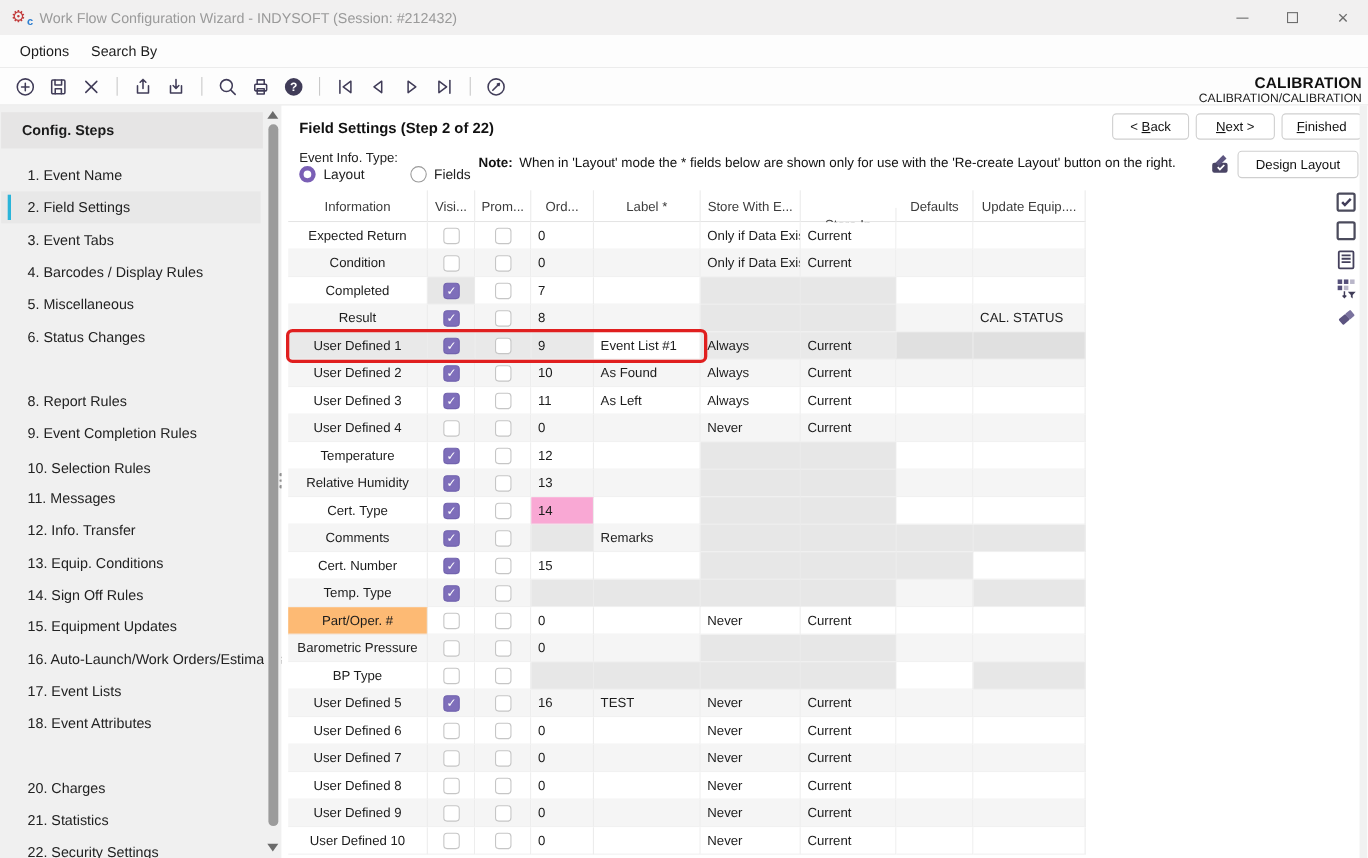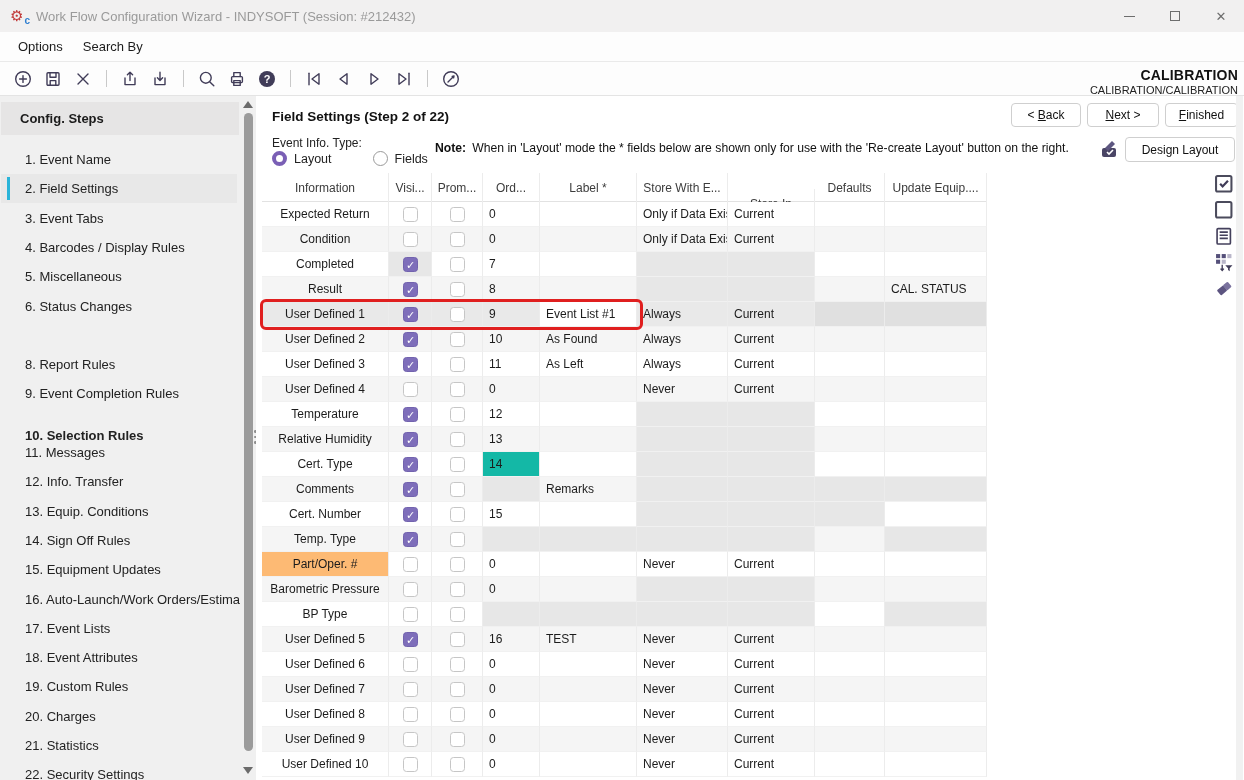--- a/index.html
+++ b/index.html
@@ -224,21 +224,21 @@
     </div>
     <div class="sb-item" style="top: 195.5px;">
       <span>6. Status Changes</span>
     </div>
     <div class="sb-item" style="top: 254.1px; text-align: center;">
       <span>8. Report Rules</span>
     </div>
     <div class="sb-item" style="top: 283.4px;">
       <span>9. Event Completion Rules</span>
     </div>
-    <div class="sb-item" style="top: 325px; font-weight: bold;">
+    <div class="sb-item" style="top: 315px;">
       <span>10. Selection Rules</span>
     </div>
     <div class="sb-item" style="top: 342px;">
       <span>11. Messages</span>
     </div>
     <div class="sb-item" style="top: 371.3px;">
       <span>12. Info. Transfer</span>
     </div>
     <div class="sb-item" style="top: 400.6px;">
       <span>13. Equip. Conditions</span>
@@ -250,23 +250,20 @@
       <span>15. Equipment Updates</span>
     </div>
     <div class="sb-item" style="top: 488.5px;">
       <span>16. Auto-Launch/Work Orders/Estimates</span>
     </div>
     <div class="sb-item" style="top: 517.8px;">
       <span>17. Event Lists</span>
     </div>
     <div class="sb-item" style="top: 547.1px;">
       <span>18. Event Attributes</span>
-    </div>
-    <div class="sb-item" style="top: 576.4px;">
-      <span>19. Custom Rules</span>
     </div>
     <div class="sb-item" style="top: 605.7px;">
       <span>20. Charges</span>
     </div>
     <div class="sb-item" style="top: 635px;">
       <span>21. Statistics</span>
     </div>
     <div class="sb-item" style="top: 664.3px;">
       <span>22. Security Settings</span>
     </div>
@@ -487,21 +484,21 @@
         <div class="g-cell" style="width: 102px; background: rgb(245, 245, 245);"></div>
       </div>
       <div class="g-row">
         <div class="g-cell center" style="width: 127px; background: rgb(255, 255, 255);">Cert. Type</div>
         <div class="g-cell cbcell" style="width: 43px; background: rgb(255, 255, 255);">
           <span class="cb checked"></span>
         </div>
         <div class="g-cell cbcell" style="width: 51px; background: rgb(255, 255, 255);">
           <span class="cb"></span>
         </div>
-        <div class="g-cell" style="width: 57px; background: #14b8a6;">14</div>
+        <div class="g-cell" style="width: 57px; background: #f9a8d4;">14</div>
         <div class="g-cell" style="width: 97px; background: rgb(255, 255, 255);"></div>
         <div class="g-cell" style="width: 91px; background: rgb(231, 231, 231);"></div>
         <div class="g-cell" style="width: 87px; background: rgb(231, 231, 231);"></div>
         <div class="g-cell" style="width: 70px; background: rgb(255, 255, 255);"></div>
         <div class="g-cell" style="width: 102px; background: rgb(255, 255, 255);"></div>
       </div>
       <div class="g-row">
         <div class="g-cell center" style="width: 127px; background: rgb(245, 245, 245);">Comments</div>
         <div class="g-cell cbcell" style="width: 43px; background: rgb(245, 245, 245);">
           <span class="cb checked"></span>

